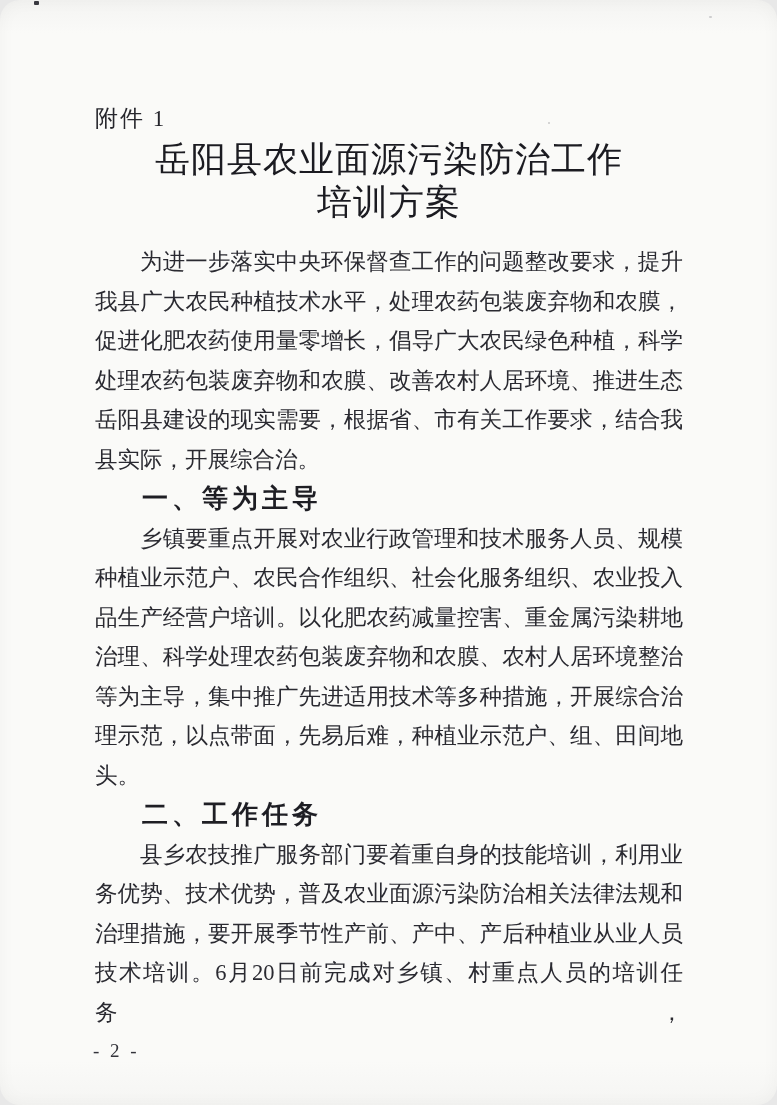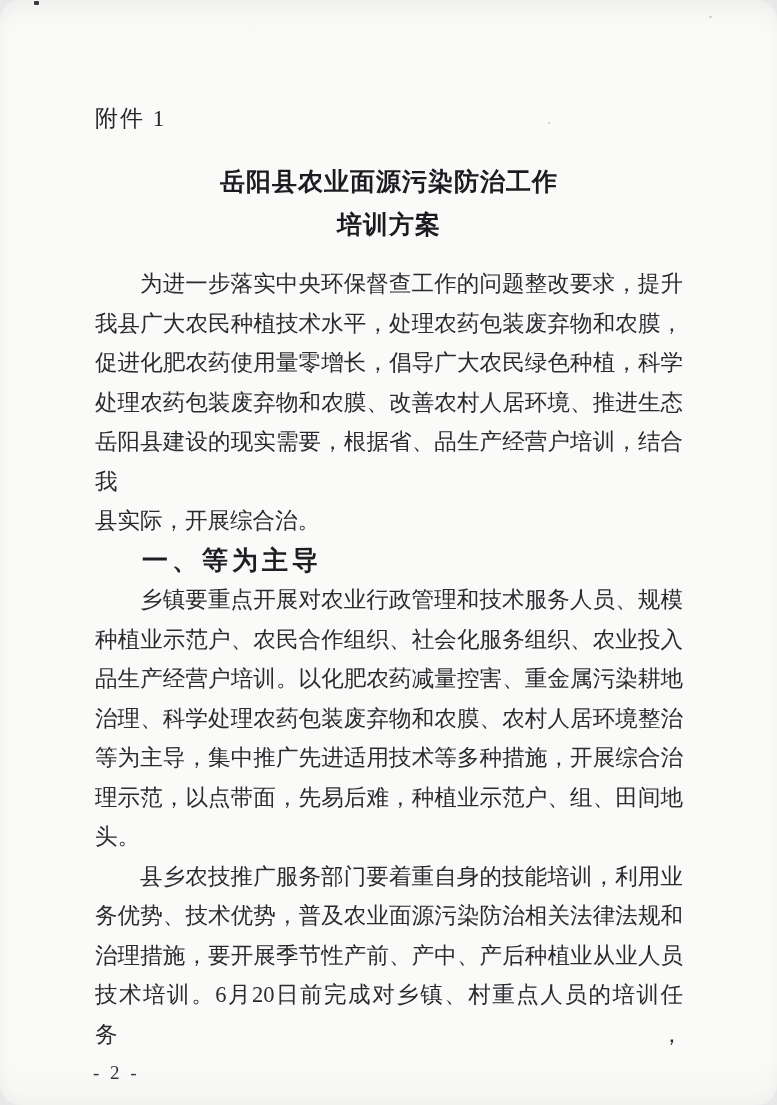--- a/index.html
+++ b/index.html
@@ -34,25 +34,25 @@
     width: 588px;
   }
   .attachment {
     margin-top: 104px;
     font-size: 23px;
     line-height: 30px;
     letter-spacing: 2px;
     color: #26262c;
   }
   .title {
-    margin-top: 26px;
+    margin-top: 4px;
     text-align: center;
-    font-size: 25px;
+    font-size: 35px;
     line-height: 43px;
-    font-weight: 700;
+    font-weight: 400;
     letter-spacing: 1px;
     color: #1b1b21;
   }
   .body {
     margin-top: 18px;
     font-size: 22.5px;
     line-height: 39.5px;
   }
   .line {
     white-space: nowrap;
@@ -97,30 +97,31 @@
     <div class="title">
       <div>岳阳县农业面源污染防治工作</div>
       <div>培训方案</div>
     </div>
 
     <div class="body">
         <div class="line indent fill">为进一步落实中央环保督查工作的问题整改要求，提升</div>
         <div class="line fill">我县广大农民种植技术水平，处理农药包装废弃物和农膜，</div>
         <div class="line fill">促进化肥农药使用量零增长，倡导广大农民绿色种植，科学</div>
         <div class="line fill">处理农药包装废弃物和农膜、改善农村人居环境、推进生态</div>
-        <div class="line fill">岳阳县建设的现实需要，根据省、品生产经营户培训，结合我</div>
+        <div class="line fill">岳阳县建设的现实需要，根据省、市有关工作要求，结合我</div>
         <div class="line">县实际，开展综合治。</div>
         <div class="heading">一、等为主导</div>
         <div class="line indent fill">乡镇要重点开展对农业行政管理和技术服务人员、规模</div>
         <div class="line fill">种植业示范户、农民合作组织、社会化服务组织、农业投入</div>
         <div class="line fill">品生产经营户培训。以化肥农药减量控害、重金属污染耕地</div>
         <div class="line fill">治理、科学处理农药包装废弃物和农膜、农村人居环境整治</div>
         <div class="line fill">等为主导，集中推广先进适用技术等多种措施，开展综合治</div>
         <div class="line fill">理示范，以点带面，先易后难，种植业示范户、组、田间地</div>
         <div class="line">头。</div>
+        <div class="heading">二、工作任务</div>
         <div class="line indent fill">县乡农技推广服务部门要着重自身的技能培训，利用业</div>
         <div class="line fill">务优势、技术优势，普及农业面源污染防治相关法律法规和</div>
         <div class="line fill">治理措施，要开展季节性产前、产中、产后种植业从业人员</div>
         <div class="line fill">技术培训。6月20日前完成对乡镇、村重点人员的培训任务，</div>
       </div>
 
     <div class="footer">- 2 -</div>
   </div>
 </div>
 

